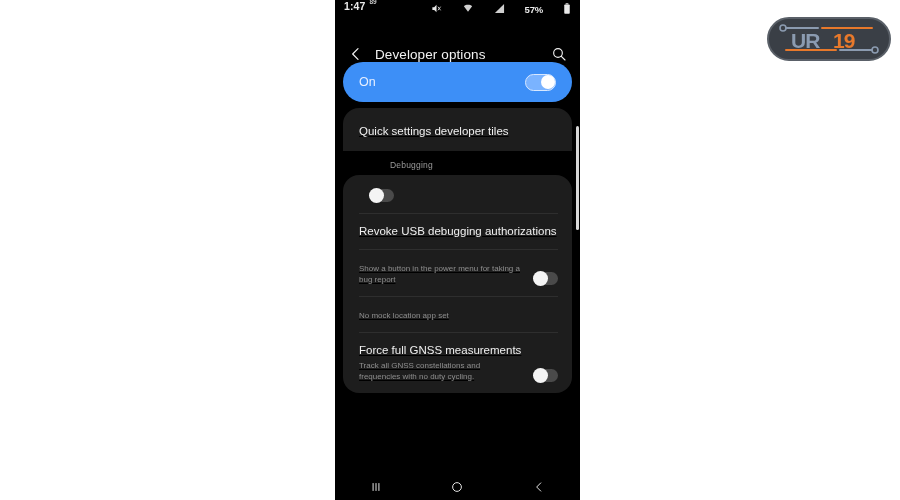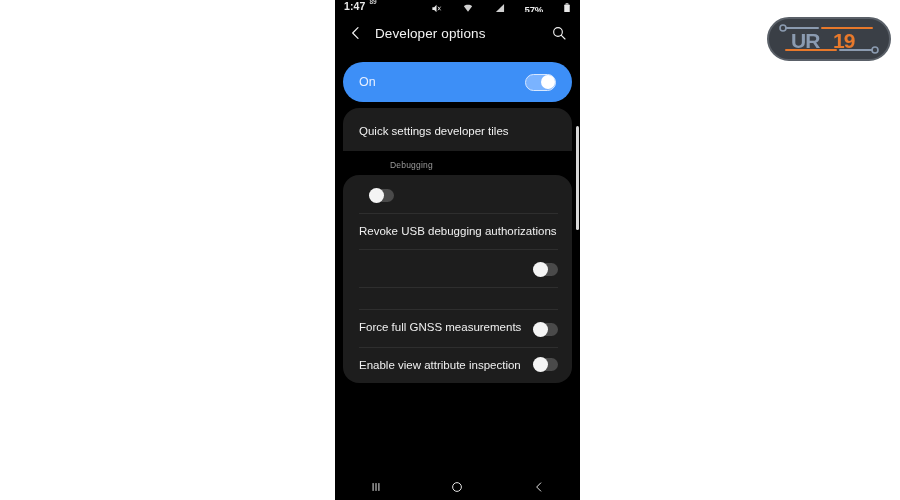--- a/index.html
+++ b/index.html
@@ -18,21 +18,21 @@
     background:#000;display:flex;align-items:flex-start;
     padding:0 9px;box-sizing:border-box;color:#e9e9e9;
   }
   #sb-time{font-size:10.5px;font-weight:bold;letter-spacing:.1px;}
   #sb-temp{font-size:6.5px;font-weight:bold;margin-left:4px;color:#c9c9c9;position:relative;top:-2px;}
   #sb-right{margin-left:auto;display:flex;align-items:center;gap:20px;}
   .sb-ico{display:block;}
   #sb-batt{font-size:9.5px;font-weight:bold;letter-spacing:-.2px;color:#e9e9e9;}
   
   #appbar{
-    position:absolute;left:0;top:12px;width:245px;height:42px;
+    position:absolute;left:0;top:33px;width:245px;height:42px;
     background:#000;display:flex;align-items:center;padding:0 10px;
     box-sizing:border-box;
   }
   #back-btn{width:22px;height:22px;display:flex;align-items:center;justify-content:center;cursor:pointer;}
   #appbar-title{
     color:#f2f2f2;font-size:13.5px;margin-left:8px;letter-spacing:.1px;
     white-space:nowrap;
   }
   #search-btn{margin-left:auto;width:22px;height:22px;display:flex;align-items:center;justify-content:center;cursor:pointer;}
   
@@ -59,22 +59,22 @@
   .card{
     margin:0 8px;background:#1d1d1d;border-radius:16px;overflow:hidden;
   }
   .card.top-clip{border-radius:16px 16px 0 0;}
   .sec-head{
     color:#9a9a9a;font-size:8.5px;padding:9px 16px 5px 16px;
     letter-spacing:.2px;
     margin-left:39px;
   }
   .row{
-    display:flex;align-items:flex-start;padding:11px 14px 11px 16px;
-    position:relative;cursor:pointer;
+    display:flex;align-items:flex-end;padding:11px 14px 11px 16px;
+    position:relative;cursor:pointer;text-decoration:underline;
   }
   .row + .row::before{
     content:"";position:absolute;left:16px;right:14px;top:0;height:1px;
     background:#2e2e2e;
   }
   .row-txt{flex:1;min-width:0;}
   .row-title{color:#f0f0f0;font-size:11.5px;line-height:14px;}
   .row-sub{color:#8e8e8e;font-size:8px;line-height:11px;margin-top:3px;}
   .sw{
     flex:0 0 auto;width:25px;height:13px;border-radius:7px;
@@ -174,42 +174,39 @@
       </div>
 
       <div class="row">
         <div class="row-txt">
           <div class="row-title">Revoke USB debugging authorizations</div>
         </div>
       </div>
 
       <div class="row">
         <div class="row-txt">
+          <div class="row-sub">Show a button in the power menu for taking a bug report</div>
         </div>
         <span class="sw"></span>
       </div>
 
       <div class="row">
         <div class="row-txt">
+          <div class="row-sub">No mock location app set</div>
         </div>
       </div>
 
       <div class="row">
         <div class="row-txt">
           <div class="row-title">Force full GNSS measurements</div>
+          <div class="row-sub">Track all GNSS constellations and frequencies with no duty cycling.</div>
         </div>
         <span class="sw"></span>
       </div>
 
-      <div class="row">
-        <div class="row-txt">
-          <div class="row-title">Enable view attribute inspection</div>
-        </div>
-        <span class="sw" style="margin-top:0;"></span>
-      </div>
 
     </div>
   </div>
 
   <div id="scrollthumb"></div>
 
   <div id="navbar">
     <span class="nav-btn">
       <svg width="14" height="14" viewBox="0 0 24 24">
         <path d="M7 6v12M12 6v12M17 6v12" stroke="#e6e6e6" stroke-width="1.7" stroke-linecap="round"></path>

